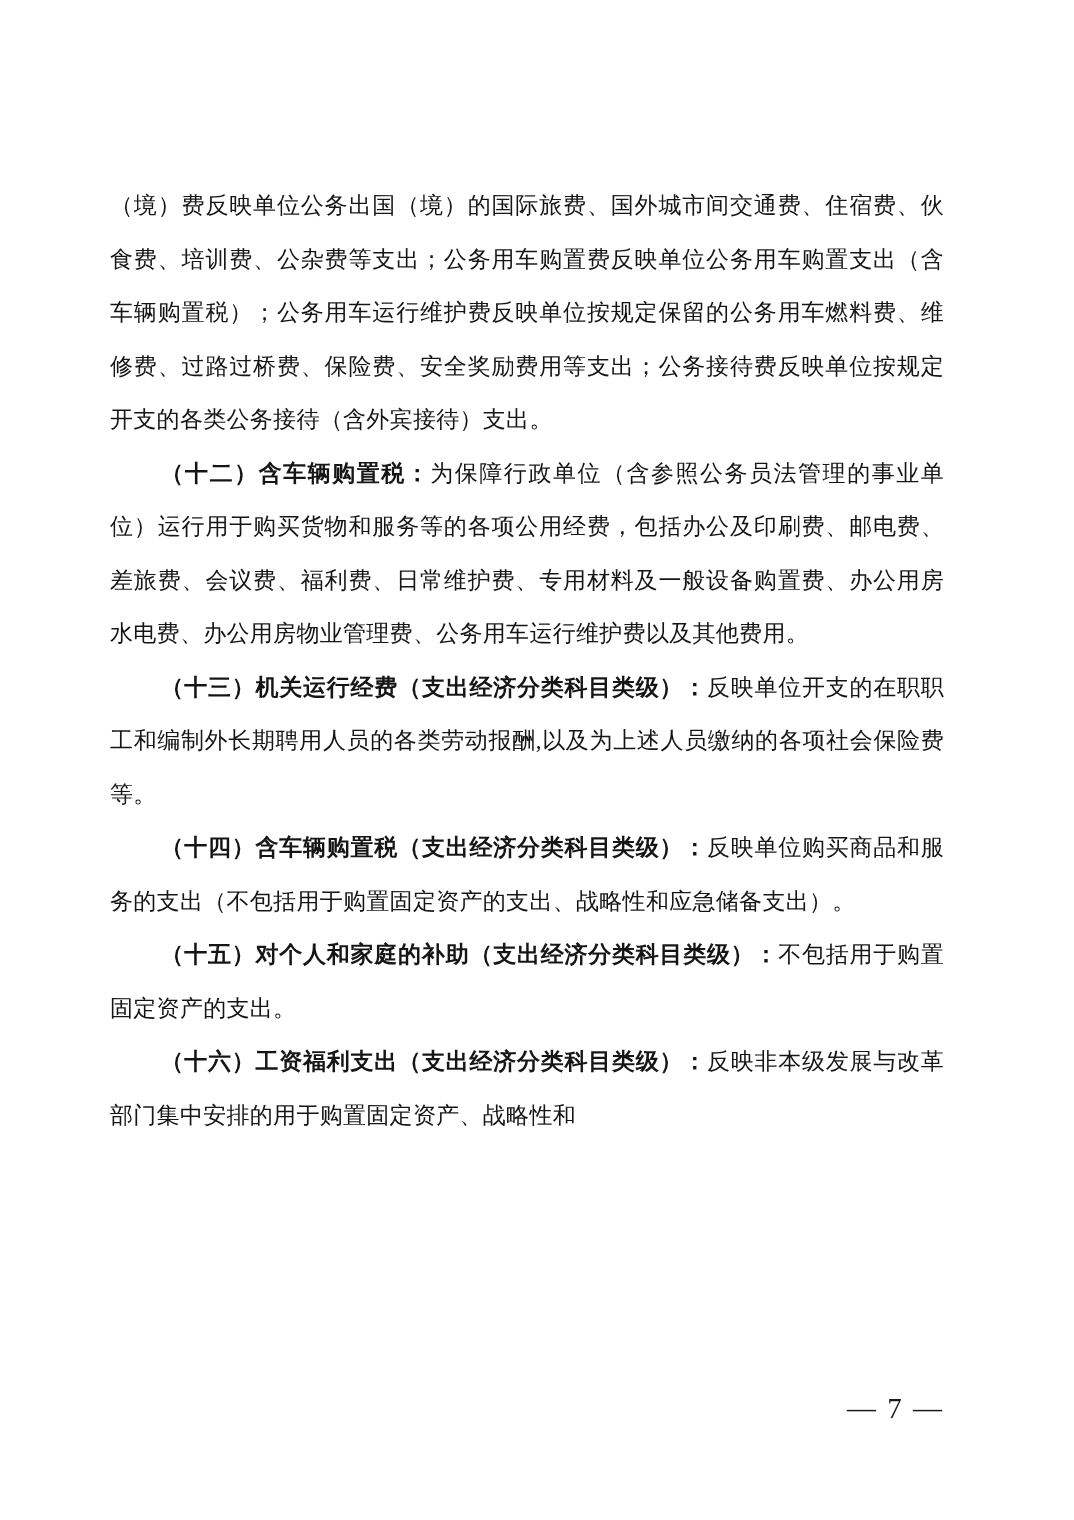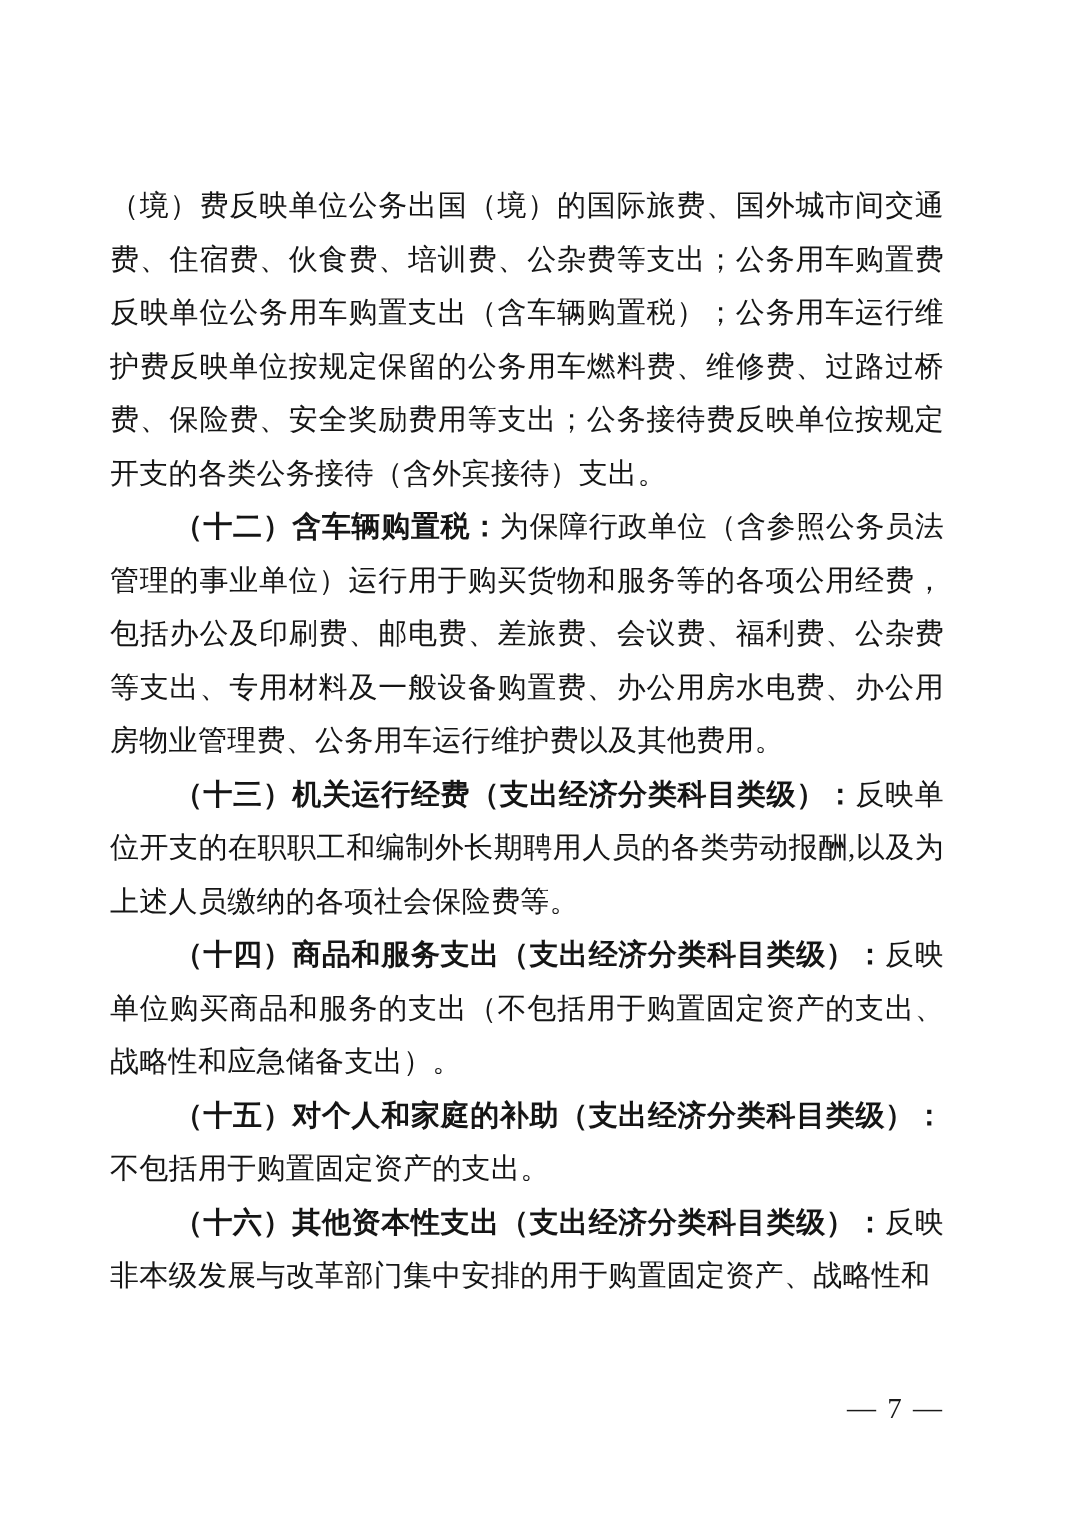--- a/index.html
+++ b/index.html
@@ -13,21 +13,21 @@
     height: 1520px;
     background: #ffffff;
     overflow: hidden;
     font-family: "Liberation Serif", "DejaVu Serif", serif;
   }
   .text-block {
     position: absolute;
     left: 110px;
     top: 179px;
     width: 834px;
-    font-size: 29px;
+    font-size: 23px;
     line-height: 53.5px;
     color: #151515;
     text-align: justify;
     letter-spacing: 0.3px;
   }
   .para {
     margin: 0;
     padding: 0;
     text-indent: 2.2em;
   }
@@ -52,29 +52,29 @@
 </style>
 </head>
 <body>
 
 <div class="page">
 
   <div class="text-block">
 
     <p class="para continuation"><span class="para-body">（境）费反映单位公务出国（境）的国际旅费、国外城市间交通费、住宿费、伙食费、培训费、公杂费等支出；公务用车购置费反映单位公务用车购置支出（含车辆购置税）；公务用车运行维护费反映单位按规定保留的公务用车燃料费、维修费、过路过桥费、保险费、安全奖励费用等支出；公务接待费反映单位按规定开支的各类公务接待（含外宾接待）支出。</span></p>
 
-    <p class="para"><span class="para-lead">（十二）含车辆购置税：</span><span class="para-body">为保障行政单位（含参照公务员法管理的事业单位）运行用于购买货物和服务等的各项公用经费，包括办公及印刷费、邮电费、差旅费、会议费、福利费、公杂费等支出、专用材料及一般设备购置费、办公用房水电费、办公用房物业管理费、公务用车运行维护费以及其他费用。</span></p>
+    <p class="para"><span class="para-lead">（十二）含车辆购置税：</span><span class="para-body">为保障行政单位（含参照公务员法管理的事业单位）运行用于购买货物和服务等的各项公用经费，包括办公及印刷费、邮电费、差旅费、会议费、福利费、日常维护费、专用材料及一般设备购置费、办公用房水电费、办公用房物业管理费、公务用车运行维护费以及其他费用。</span></p>
 
     <p class="para"><span class="para-lead">（十三）机关运行经费（支出经济分类科目类级）：</span><span class="para-body">反映单位开支的在职职工和编制外长期聘用人员的各类劳动报酬,以及为上述人员缴纳的各项社会保险费等。</span></p>
 
-    <p class="para"><span class="para-lead">（十四）商品和服务支出（支出经济分类科目类级）：</span><span class="para-body">反映单位购买商品和服务的支出（不包括用于购置固定资产的支出、战略性和应急储备支出）。</span></p>
+    <p class="para"><span class="para-lead">（十四）含车辆购置税（支出经济分类科目类级）：</span><span class="para-body">反映单位购买商品和服务的支出（不包括用于购置固定资产的支出、战略性和应急储备支出）。</span></p>
 
     <p class="para"><span class="para-lead">（十五）对个人和家庭的补助（支出经济分类科目类级）：</span><span class="para-body">不包括用于购置固定资产的支出。</span></p>
 
-    <p class="para"><span class="para-lead">（十六）其他资本性支出（支出经济分类科目类级）：</span><span class="para-body">反映非本级发展与改革部门集中安排的用于购置固定资产、战略性和</span></p>
+    <p class="para"><span class="para-lead">（十六）工资福利支出（支出经济分类科目类级）：</span><span class="para-body">反映非本级发展与改革部门集中安排的用于购置固定资产、战略性和</span></p>
 
   </div>
 
   <div class="page-footer">
     <span class="page-number">— 7 —</span>
   </div>
 
 </div>
 
 </body></html>

